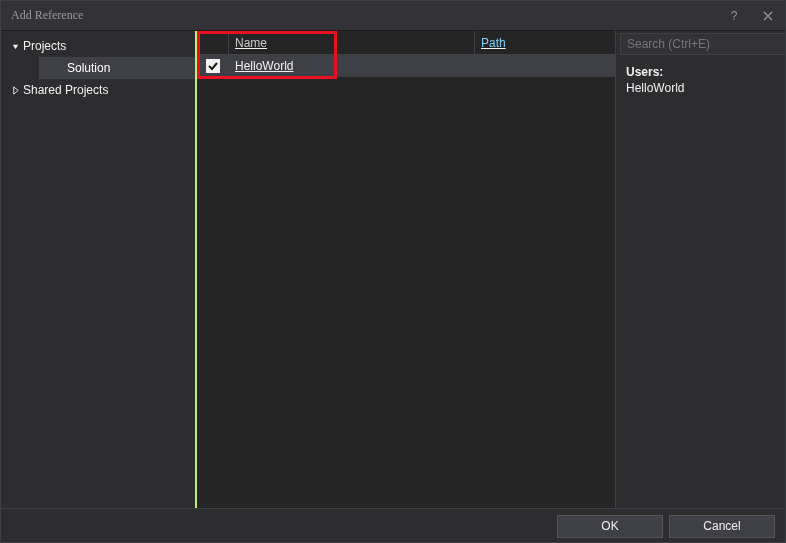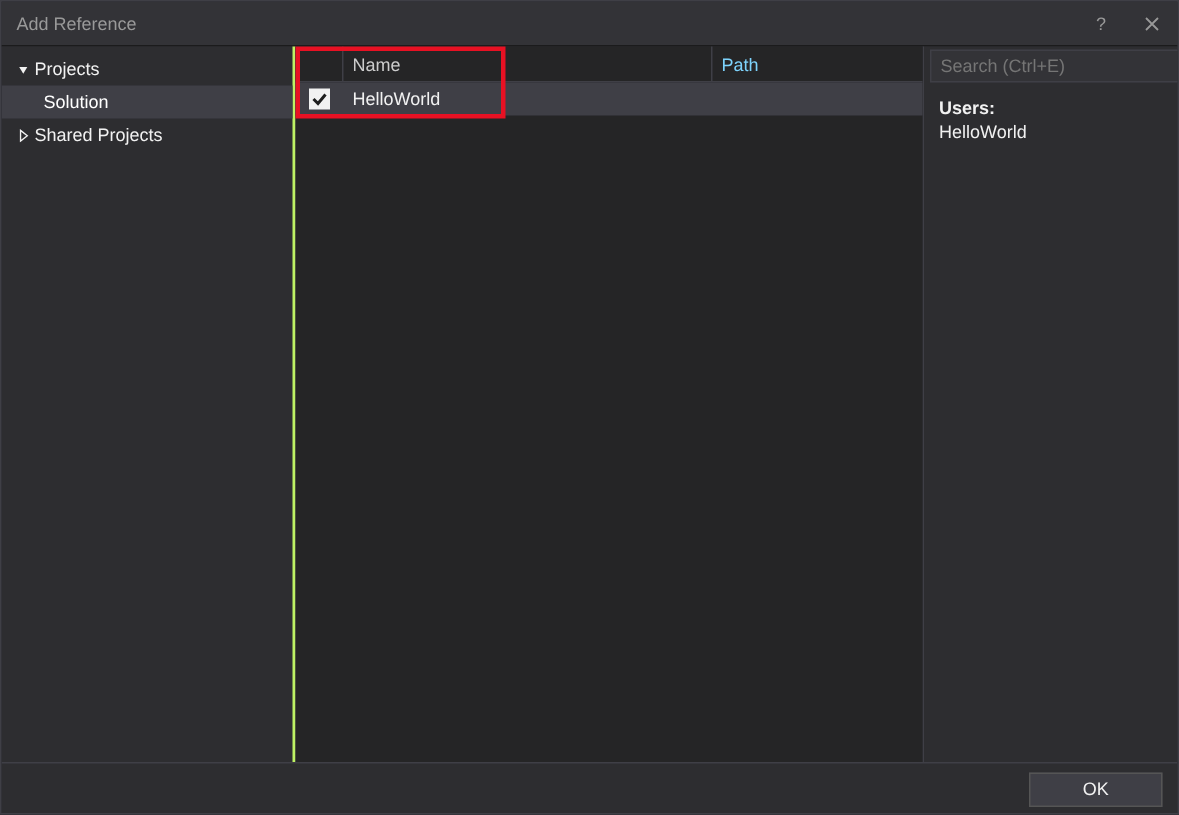--- a/index.html
+++ b/index.html
@@ -1,30 +1,30 @@
 <!DOCTYPE html>
 <html><head>
   <meta charset="utf-8">
   <style>
     * { margin: 0; padding: 0; box-sizing: border-box; font-family: "Segoe UI", Tahoma, sans-serif; font-size: 12px; }
     body { width: 786px; height: 543px; background: #2d2d30; color: #f1f1f1; overflow: hidden; border: 1px solid #3f3f46; }
     
     .titlebar { height: 30px; background: #333337; display: flex; align-items: center; padding-left: 10px; color: #999; border-bottom: 1px solid #1b1b1c; }
-    .titlebar-title { flex: 1; }
+    .titlebar-title { flex: 1; font-family: Liberation Serif, serif; }
     .titlebar-btn { width: 34px; height: 30px; display: flex; align-items: center; justify-content: center; color: #999; cursor: pointer; }
     
     .main { display: flex; height: 477px; }
     
     .sidebar { width: 196px; background: #2d2d30; border-right: 2px solid #bef264; padding-top: 4px; }
     .tree-item { display: flex; align-items: center; height: 22px; padding-left: 8px; color: #f1f1f1; cursor: pointer; }
     .tree-arrow { width: 12px; height: 12px; display: inline-flex; align-items: center; justify-content: center; margin-right: 2px; }
     .tree-sub { padding-left: 28px; height: 22px; display: flex; align-items: center; cursor: pointer; }
-    .tree-sub.selected { background: #3f3f46; color: #fff; }
+    .tree-sub.selected { background: #3f3f46; color: #fff; margin-left: 38px; }
     
-    .content { flex: 1; background: #252526; display: flex; flex-direction: column; position: relative; }
+    .content { flex: 1; background: #252526; display: flex; flex-direction: column; position: relative; text-decoration: underline; }
     .col-headers { display: flex; height: 24px; background: #252526; border-bottom: 1px solid #3f3f46; }
     .col-check { width: 32px; border-right: 1px solid #3f3f46; }
     .col-name { width: 246px; border-right: 1px solid #3f3f46; padding-left: 6px; display: flex; align-items: center; color: #ccc; }
     .col-path { flex: 1; padding-left: 6px; display: flex; align-items: center; color: #7dd3fc; }
     
     .result-row { display: flex; height: 22px; align-items: center; background: #3f3f46; }
     .result-row.selected { background: #3f3f46; }
     .cell-check { width: 32px; display: flex; align-items: center; justify-content: center; }
     .cell-name { width: 246px; padding-left: 6px; display: flex; align-items: center; }
     .cell-path { flex: 1; padding-left: 6px; display: flex; align-items: center; overflow: hidden; white-space: nowrap; }
@@ -35,21 +35,21 @@
     .highlight-box { position: absolute; border: 3px solid #e81123; top: 0px; left: 0px; width: 140px; height: 48px; pointer-events: none; z-index: 10; }
     
     .rightpane { width: 170px; background: #2d2d30; border-left: 1px solid #3f3f46; display: flex; flex-direction: column; }
     .search-row { height: 26px; display: flex; padding: 2px 4px; }
     .search-input { flex: 1; background: #333337; border: 1px solid #3f3f46; color: #999; padding: 2px 6px; height: 22px; outline: none; }
     .details { padding: 8px 10px; }
     .details-label { font-weight: bold; color: #f1f1f1; }
     .details-value { color: #f1f1f1; margin-top: 2px; }
     
     .footer { height: 35px; background: #2d2d30; border-top: 1px solid #3f3f46; display: flex; align-items: center; justify-content: flex-end; padding-right: 10px; gap: 6px; }
-    .btn { width: 89px; height: 23px; background: #3f3f46; border: 1px solid #555; color: #f1f1f1; cursor: pointer; display: flex; align-items: center; justify-content: center; }
+    .btn { width: 106px; height: 23px; background: #3f3f46; border: 1px solid #555; color: #f1f1f1; cursor: pointer; display: flex; align-items: center; justify-content: center; }
   </style>
 </head>
 <body>
 
 <div class="titlebar">
   <span class="titlebar-title">Add Reference</span>
   <div class="titlebar-btn">
     <span>?</span>
   </div>
   <div class="titlebar-btn">
@@ -118,13 +118,16 @@
       <div class="details-value">HelloWorld</div>
     </div>
   </div>
 
 </div>
 
 <div class="footer">
   <div class="btn">
       <span>OK</span>
     </div>
+  <div class="btn">
+      <span>Cancel</span>
+    </div>
 </div>
 
 </body></html>

